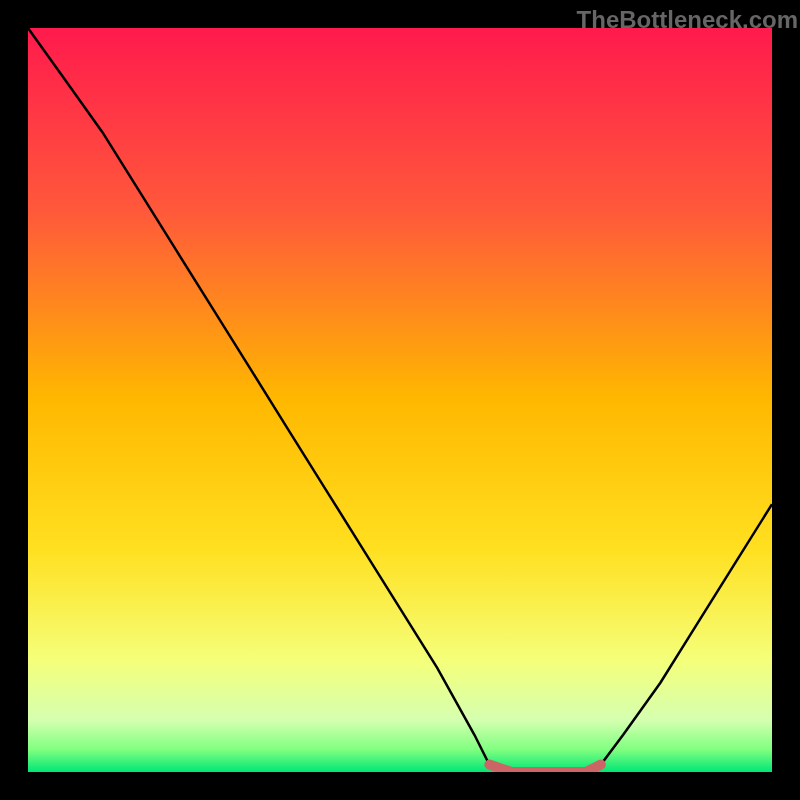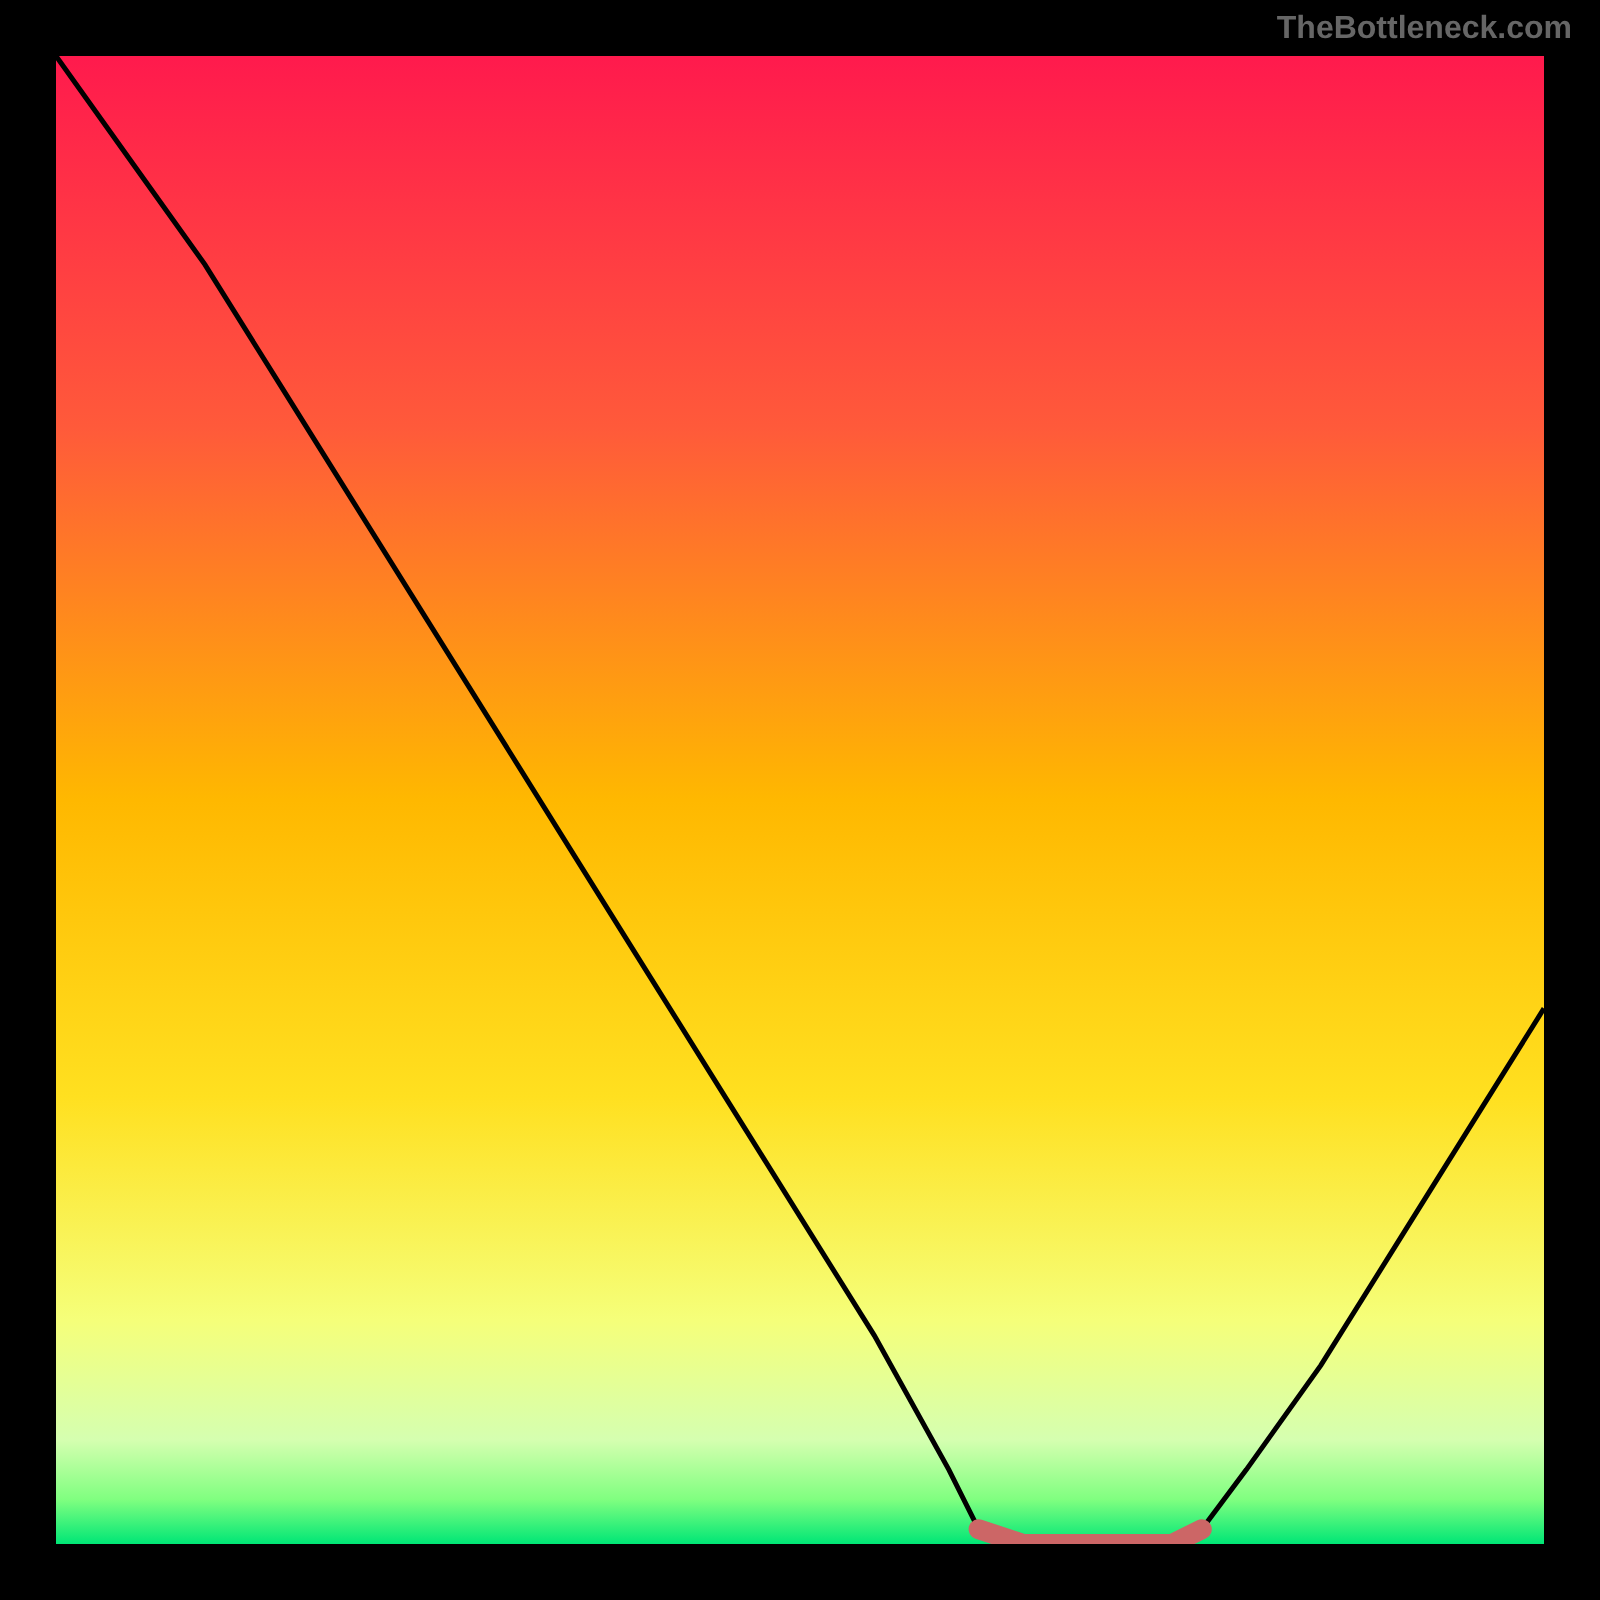--- a/index.html
+++ b/index.html
@@ -7,23 +7,23 @@
     padding: 0;
     width: 800px;
     height: 800px;
     background: #000;
     font-family: Arial, sans-serif;
     position: relative;
   }
   .watermark {
     position: absolute;
     top: 6px;
-    right: 14px;
+    right: 2px;
     color: #666;
-    font-size: 16px;
+    font-size: 24px;
     font-weight: bold;
     z-index: 10;
   }
   .chart-container {
     position: absolute;
     top: 28px;
     left: 28px;
     width: 744px;
     height: 744px;
   }

